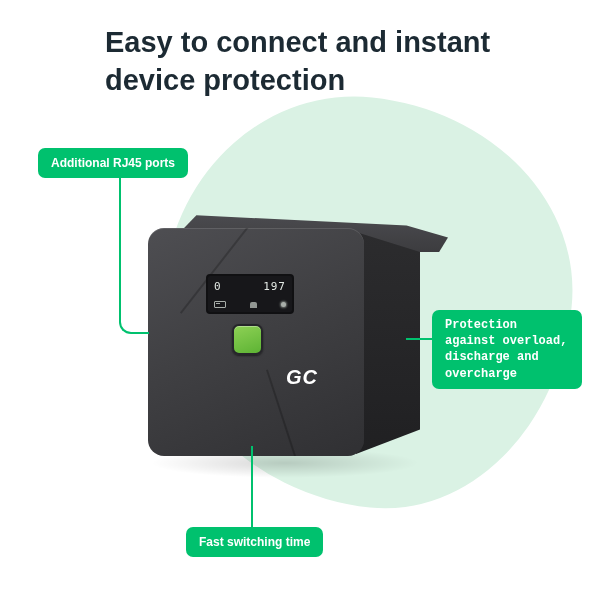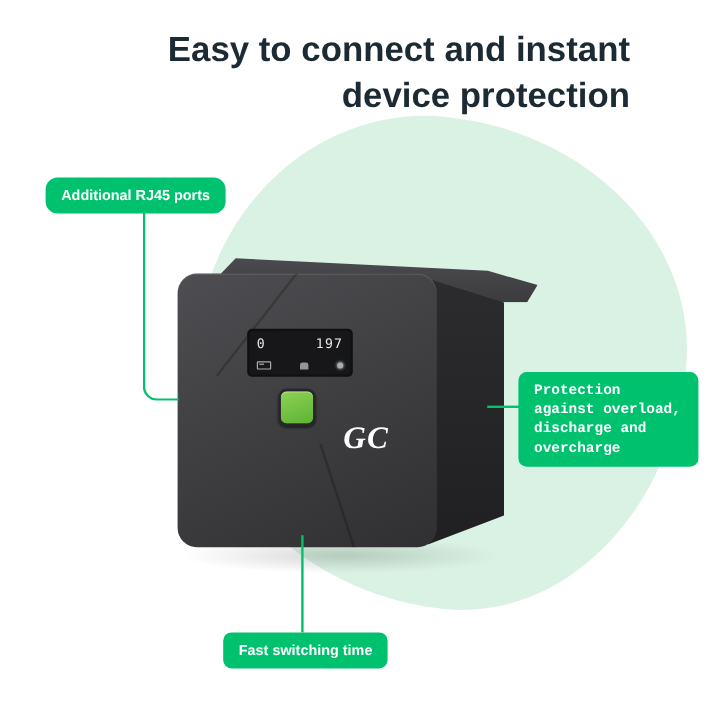--- a/index.html
+++ b/index.html
@@ -5,21 +5,21 @@
   html,body{margin:0;padding:0;}
   body{
     width:600px;height:600px;position:relative;overflow:hidden;
     background:#ffffff;
     font-family:"Liberation Sans", sans-serif;
   }
   .abs{position:absolute;}
 
   
   .title{
-    top:24px;left:0;right:0;text-align:right;
+    top:24px;left:0;right:0;text-align:left;
     font-size:29px;line-height:1.3;font-weight:600;color:#1c2a33;margin-left:30px;
   }
   .title-inner{max-width:420px;margin:0 auto;}
 
   
   .blob{
     left:163px;top:98px;width:408px;height:408px;
     background:#daf2e4;
     border-radius:46% 54% 44% 56% / 50% 46% 54% 50%;
     transform:rotate(6deg);
@@ -75,32 +75,32 @@
   
   .power-button{
     position:absolute;left:84px;top:96px;width:27px;height:27px;
     background:linear-gradient(160deg,#8ed155 0%, #5db334 100%);
     border:2px solid #26262a;border-radius:7px;
     box-shadow:0 1px 2px rgba(0,0,0,0.5), inset 0 1px 0 rgba(255,255,255,0.35);
   }
 
   
   .brand{
-    position:absolute;left:138px;top:122px;
-    color:#ffffff;font-size:26px;font-weight:bold;font-style:italic;letter-spacing:1px;font-family:Liberation Serif, serif;
+    position:absolute;left:138px;top:138px;
+    color:#ffffff;font-size:20px;font-weight:bold;font-style:italic;letter-spacing:1px;
   }
 
   
   .pill{
     background:#00c16e;color:#ffffff;
     font-size:12px;font-weight:600;line-height:1.35;
     border-radius:7px;padding:7px 13px;
     z-index:5;box-sizing:border-box;
   }
-  .pill-rj45{left:38px;top:148px;white-space:nowrap;border-radius:10px;}
+  .pill-rj45{left:38px;top:148px;white-space:nowrap;}
   .pill-protection{left:432px;top:310px;width:150px;font-family:Liberation Mono, monospace;}
   .pill-switching{left:186px;top:527px;white-space:nowrap;text-align:right;}
 
   
   .line{z-index:4;}
   .line-rj45{
     left:119px;top:173px;width:28px;height:159px;
     border-left:2px solid #00c16e;border-bottom:2px solid #00c16e;
     border-bottom-left-radius:12px;
   }

